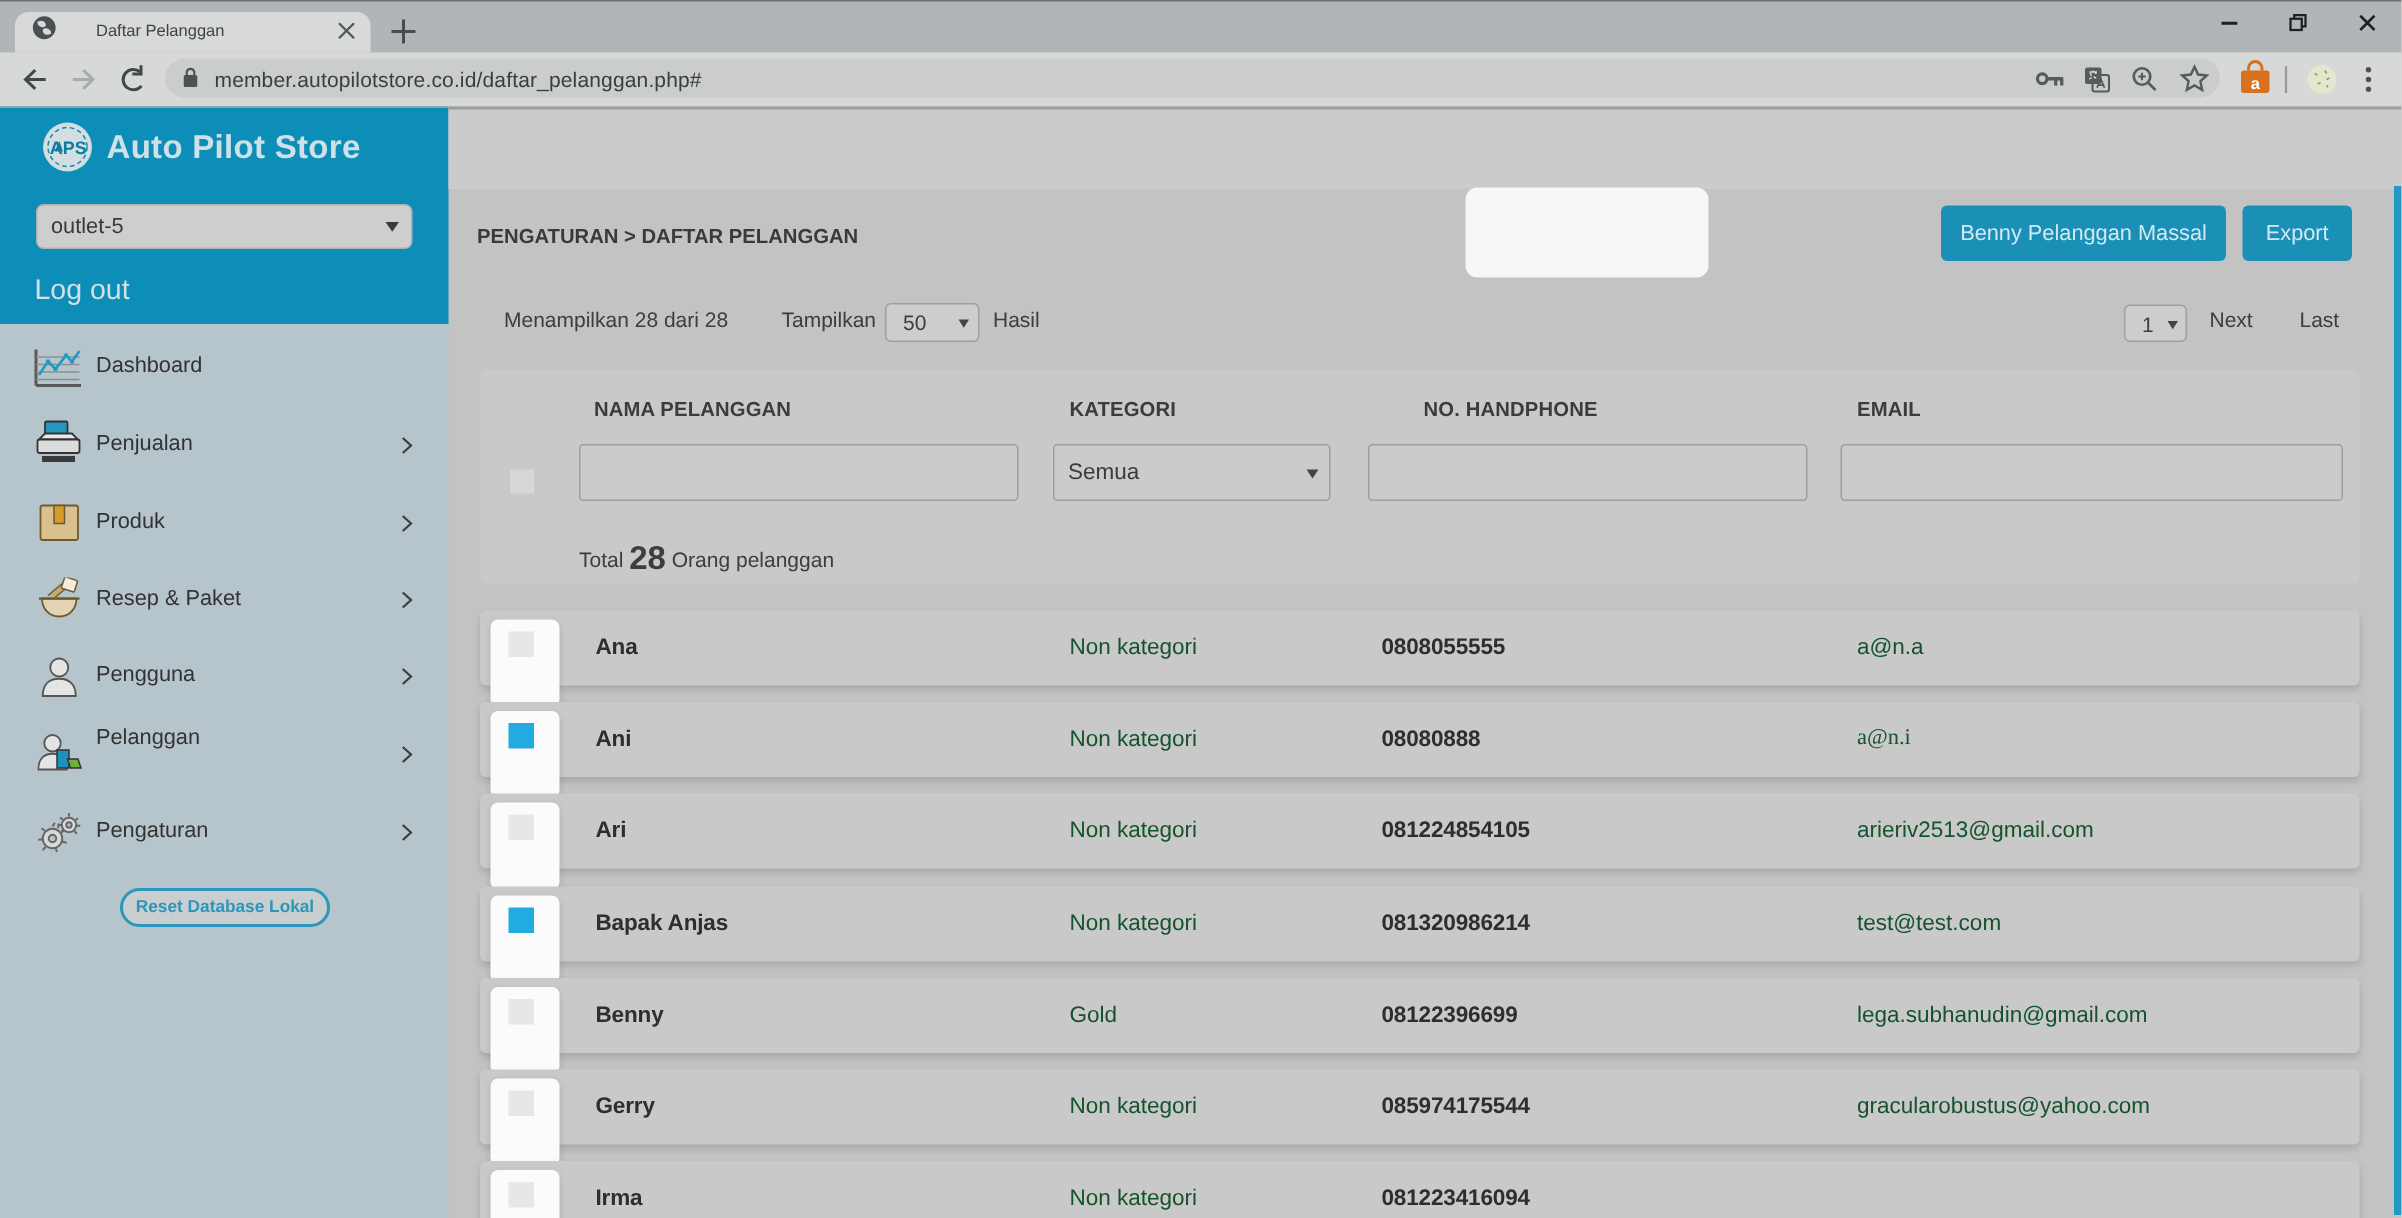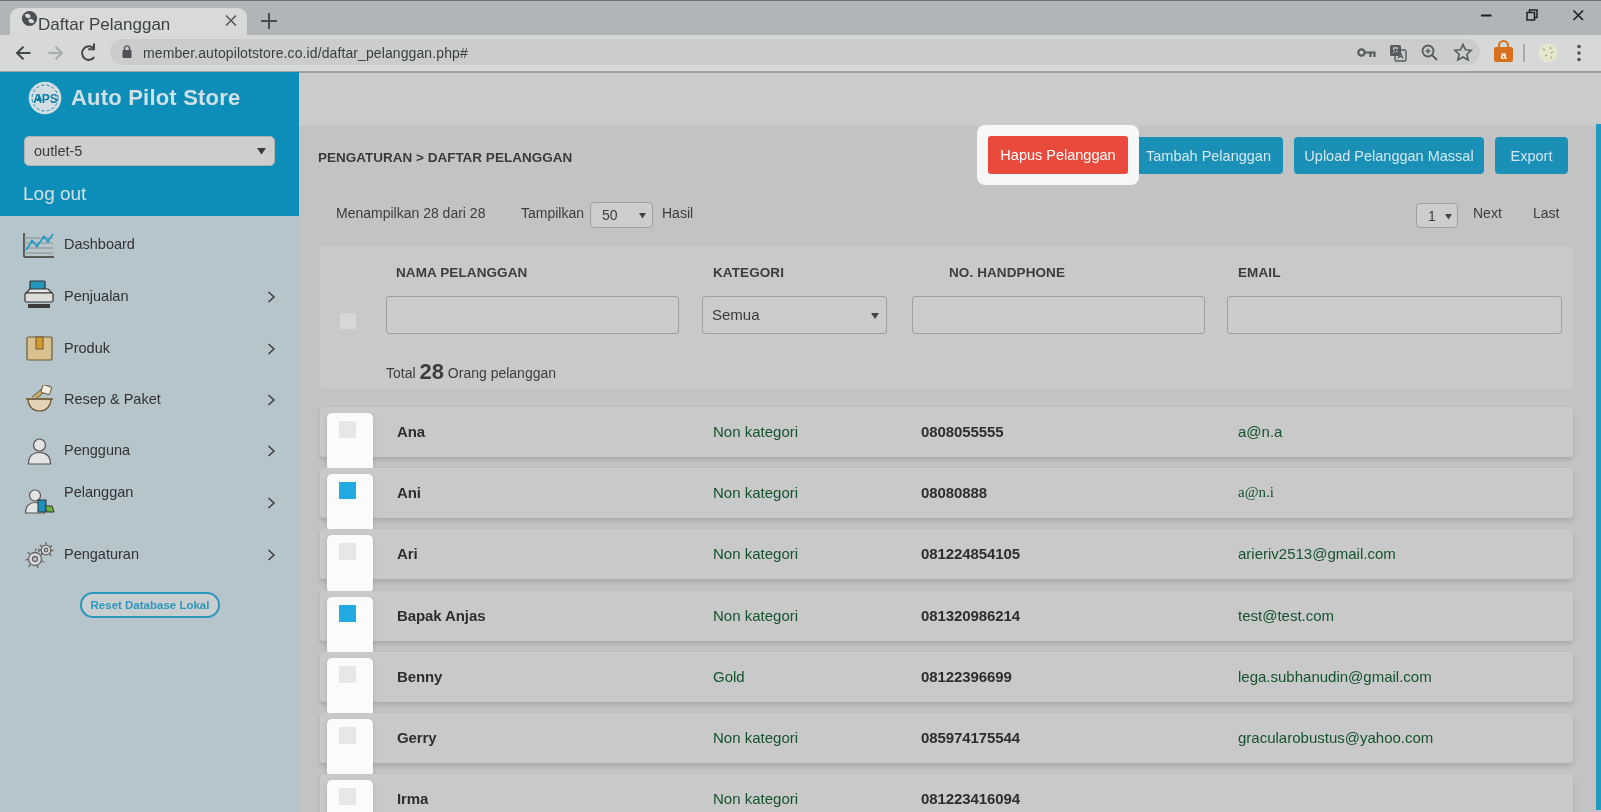--- a/index.html
+++ b/index.html
@@ -1,21 +1,21 @@
 <!DOCTYPE html>
 <html><head>
 <meta charset="utf-8">
 <style>
   html,body{margin:0;padding:0;}
   body{width:1601px;height:812px;overflow:hidden;font-family:"Liberation Sans",sans-serif;}
   .abs{position:absolute;}
   #win{position:relative;width:1601px;height:812px;background:#c3c3c3;overflow:hidden;}
   #titlebar{left:0;top:0;width:1601px;height:35px;background:#b1b5b7;border-top:1px solid #6f6f6f;box-sizing:border-box;}
   #tab{left:10px;top:8px;width:237px;height:27px;background:#d8dada;border-radius:9px 9px 0 0;}
-  #tabtitle{left:38px;top:14.5px;font-size:17px;color:#3f4244;}
+  #tabtitle{left:64px;top:14.5px;font-size:11px;color:#3f4244;}
   #toolbar{left:0;top:35px;width:1601px;height:36px;background:#d7d9d9;}
   #pill{left:110px;top:39px;width:1370px;height:26px;border-radius:13px;background:#cbcdcd;}
   #url{left:143px;top:45px;font-size:14px;color:#3a3e41;letter-spacing:0.1px;}
   #sidehead{left:0;top:71px;width:299px;height:145px;background:#0c8eb8;border-top:1px solid #9aa3a6;box-sizing:border-box;}
   #sidebody{left:0;top:216px;width:299px;height:596px;background:#b6c4cb;}
   #navbar{left:299px;top:71px;width:1302px;height:55px;background:#cbcbcb;border-top:2px solid #9d9d9d;box-sizing:border-box;}
   .teal-btn{position:absolute;background:#1a90b7;border-radius:4px;color:#d3e8f0;font-size:14.5px;display:flex;align-items:center;justify-content:center;}
   #spot{left:977px;top:125px;width:162px;height:60px;background:#f7f7f7;border-radius:8px;}
   #redbtn{left:988px;top:136px;width:140px;height:38px;background:#e94a3b;border-radius:3px;color:#ffffff;font-size:14.5px;display:flex;align-items:center;justify-content:center;}
   .card{position:absolute;background:#c9c9c9;border-radius:4px;}
@@ -88,25 +88,23 @@
     <circle cx="1579" cy="46.5" r="1.8" fill="#4e5255"></circle>
     <circle cx="1579" cy="53" r="1.8" fill="#4e5255"></circle>
     <circle cx="1579" cy="59.5" r="1.8" fill="#4e5255"></circle>
   </svg>
 
   <div class="abs" id="sidehead"></div>
   <div class="abs" id="sidebody"></div>
 
   <div class="abs" id="navbar"></div>
   <div class="abs" style="left:318px;top:150px;font-weight:bold;font-size:13.5px;color:#3a3a3a;">PENGATURAN &gt; DAFTAR PELANGGAN</div>
-  <div class="teal-btn" style="left:1134px;top:137px;width:149px;height:37px;">Tambah Pelanggan</div>
-  <div class="teal-btn" style="left:1294px;top:137px;width:190px;height:37px;">Upload Pelanggan Massal</div>
+  <div class="teal-btn" style="left:1294px;top:137px;width:190px;height:37px;">Benny Pelanggan Massal</div>
   <div class="teal-btn" style="left:1495px;top:137px;width:73px;height:37px;">Export</div>
   <div class="abs" id="spot"></div>
-  <div class="abs" id="redbtn">Hapus Pelanggan</div>
 
   <div class="abs" style="left:320px;top:205px;font-size:14px;color:#3d3d3d;margin-left:16px;">Menampilkan 28 dari 28</div>
   <div class="abs" style="left:521px;top:205px;font-size:14px;color:#3d3d3d;">Tampilkan</div>
   <div class="inp" style="left:590px;top:202px;width:63px;height:26px;background:#cdcdcd;border-radius:4px;"></div>
   <div class="abs" style="left:602px;top:207px;font-size:14px;color:#3d3d3d;">50</div>
   <svg class="abs" style="left:638px;top:211px;" width="9" height="9">
       <path d="M1 2 L4.5 7.5 L8 2 Z" fill="#444"></path>
     </svg>
   <div class="abs" style="left:662px;top:205px;font-size:14px;color:#3d3d3d;">Hasil</div>
   <div class="inp" style="left:1416px;top:203px;width:42px;height:25px;background:#cdcdcd;border-radius:4px;"></div>

